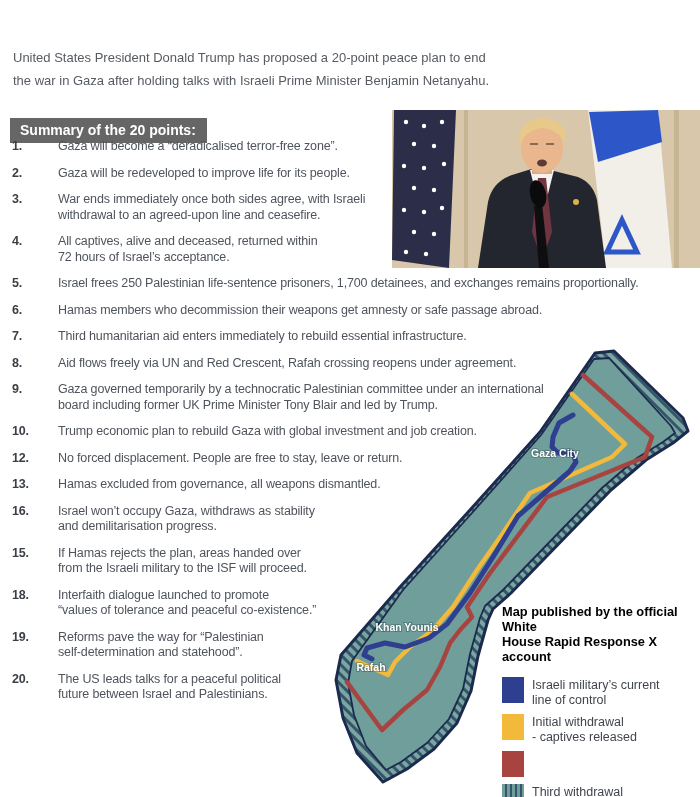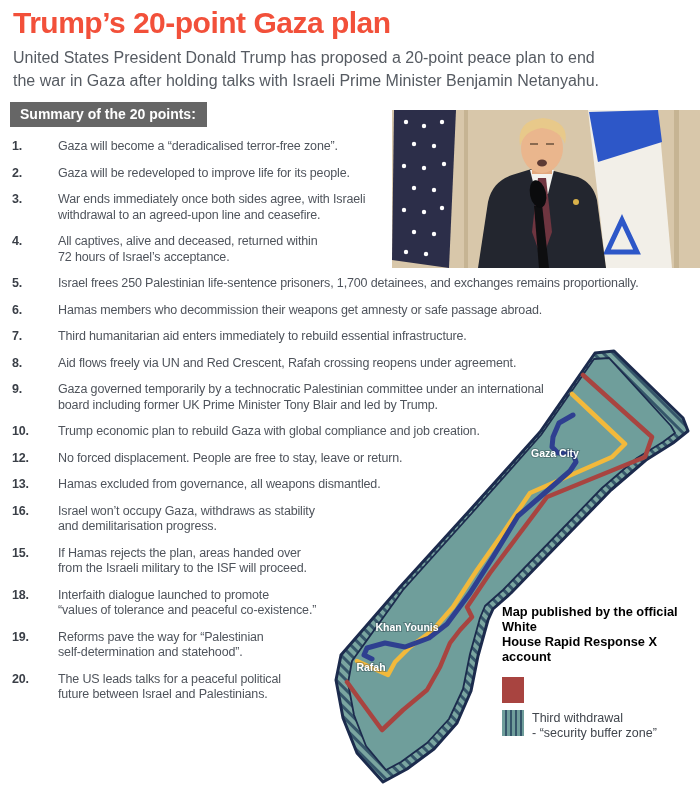--- a/index.html
+++ b/index.html
@@ -3,23 +3,23 @@
 <meta charset="utf-8">
 <style>
   html,body{margin:0;padding:0;background:#fff;}
   #page{position:relative;width:700px;height:797px;background:#ffffff;overflow:hidden;
         font-family:"Liberation Sans","DejaVu Sans",sans-serif;}
   .preline{white-space:pre-line;}
 
   
   #title{position:absolute;left:13px;top:6px;font-size:30px;font-weight:600;
          letter-spacing:-0.5px;color:#f2503a;}
-  #subtitle{position:absolute;left:13px;top:46px;width:670px;font-size:16px;
+  #subtitle{position:absolute;left:13px;top:46px;width:670px;font-size:13px;
             line-height:23px;color:#565b62;}
-  #summary-badge{position:absolute;left:10px;top:102px;background:#666666;color:#ffffff;
+  #summary-badge{position:absolute;left:10px;top:118px;background:#666666;color:#ffffff;
                  font-size:14px;font-weight:700;padding:4px 11px 5px 10px;}
 
   
   #points{position:absolute;left:12px;top:139px;width:688px;letter-spacing:-0.15px;}
   .point{display:flex;margin-bottom:11px;font-size:12.5px;line-height:15.5px;color:#4f545c;}
   .point .num{flex:0 0 22px;font-weight:800;color:#3a3f47;}
   .point .txt{flex:1;margin-left:24px;}
 
   
   #photo{position:absolute;left:392px;top:110px;width:308px;height:158px;overflow:hidden;}
@@ -38,21 +38,20 @@
   .swatch-blue{background:#2e3f90;}
   .swatch-yellow{background:#f2b93b;}
   .swatch-red{background:#a84440;}
   .swatch-buffer{background:repeating-linear-gradient(90deg,#6f9e9b 0 3px,#35566a 3px 5px);}
 </style>
 </head>
 <body>
 
 <div id="page">
 
-  <div id="title">Trump’s 20-point Gaza plan</div>
   <div id="subtitle" class="preline">United States President Donald Trump has proposed a 20-point peace plan to end
 the war in Gaza after holding talks with Israeli Prime Minister Benjamin Netanyahu.</div>
   <div id="summary-badge">Summary of the 20 points:</div>
 
   <div id="points">
 
       <div class="point">
         <span class="num">1.</span>
         <span class="txt preline">Gaza will become a “deradicalised terror-free zone”.</span>
       </div>
@@ -95,21 +94,21 @@
       </div>
 
       <div class="point">
         <span class="num">9.</span>
         <span class="txt preline">Gaza governed temporarily by a technocratic Palestinian committee under an international
 board including former UK Prime Minister Tony Blair and led by Trump.</span>
       </div>
 
       <div class="point">
         <span class="num">10.</span>
-        <span class="txt preline">Trump economic plan to rebuild Gaza with global compliance and job creation.</span>
+        <span class="txt preline">Trump economic plan to rebuild Gaza with global investment and job creation.</span>
       </div>
 
 
       <div class="point">
         <span class="num">12.</span>
         <span class="txt preline">No forced displacement. People are free to stay, leave or return.</span>
       </div>
 
       <div class="point">
         <span class="num">13.</span>
@@ -232,20 +231,30 @@
       <text class="city-label" x="225" y="112" text-anchor="middle">Gaza City</text>
       <text class="city-label" x="77" y="286" text-anchor="middle">Khan Younis</text>
       <text class="city-label" x="41" y="326" text-anchor="middle">Rafah</text>
     </svg>
   </div>
 
   <div id="legend">
     <div id="legend-title" class="preline">Map published by the official White
 House Rapid Response X account</div>
     <div class="legend-row">
+      <div class="swatch swatch-blue"></div>
+      <div class="lab preline">Israeli military’s current
+line of control</div>
+    </div>
+    <div class="legend-row">
+      <div class="swatch swatch-yellow"></div>
+      <div class="lab preline">Initial withdrawal
+- captives released</div>
+    </div>
+    <div class="legend-row">
       <div class="swatch swatch-red"></div>
     </div>
     <div class="legend-row">
       <div class="swatch swatch-buffer"></div>
       <div class="lab preline">Third withdrawal
 - “security buffer zone”</div>
     </div>
   </div>
 
 </div>

